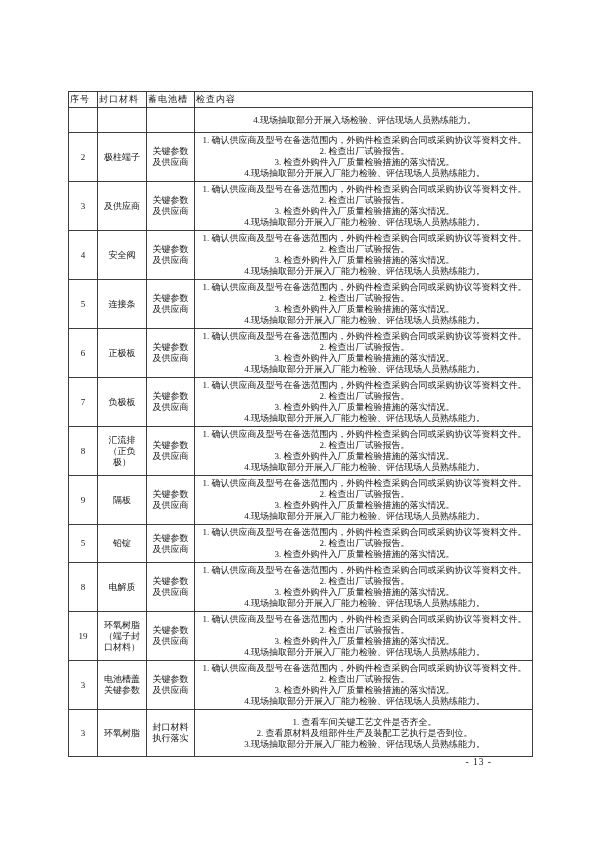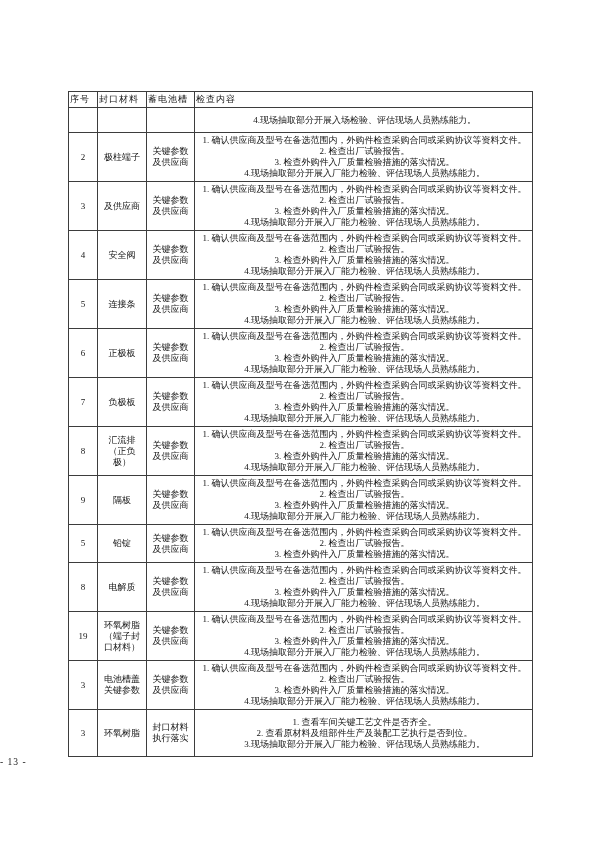--- a/index.html
+++ b/index.html
@@ -59,21 +59,21 @@
     line-height: 11px;
     padding: 2px 2px 2px 4px;
   }
   tbody tr:first-child td { height: 20px; }
   tbody tr:last-child  td { height: 42px; }
   .footer {
     position: absolute;
     left: 0;
     top: 757px;
     width: 492px;
-    text-align: left;
+    text-align: right;
     font-size: 9.5px;
     letter-spacing: 1px;
     color: #1a1a1a;
   }
 </style>
 </head>
 <body>
 
 <div class="page">
 

